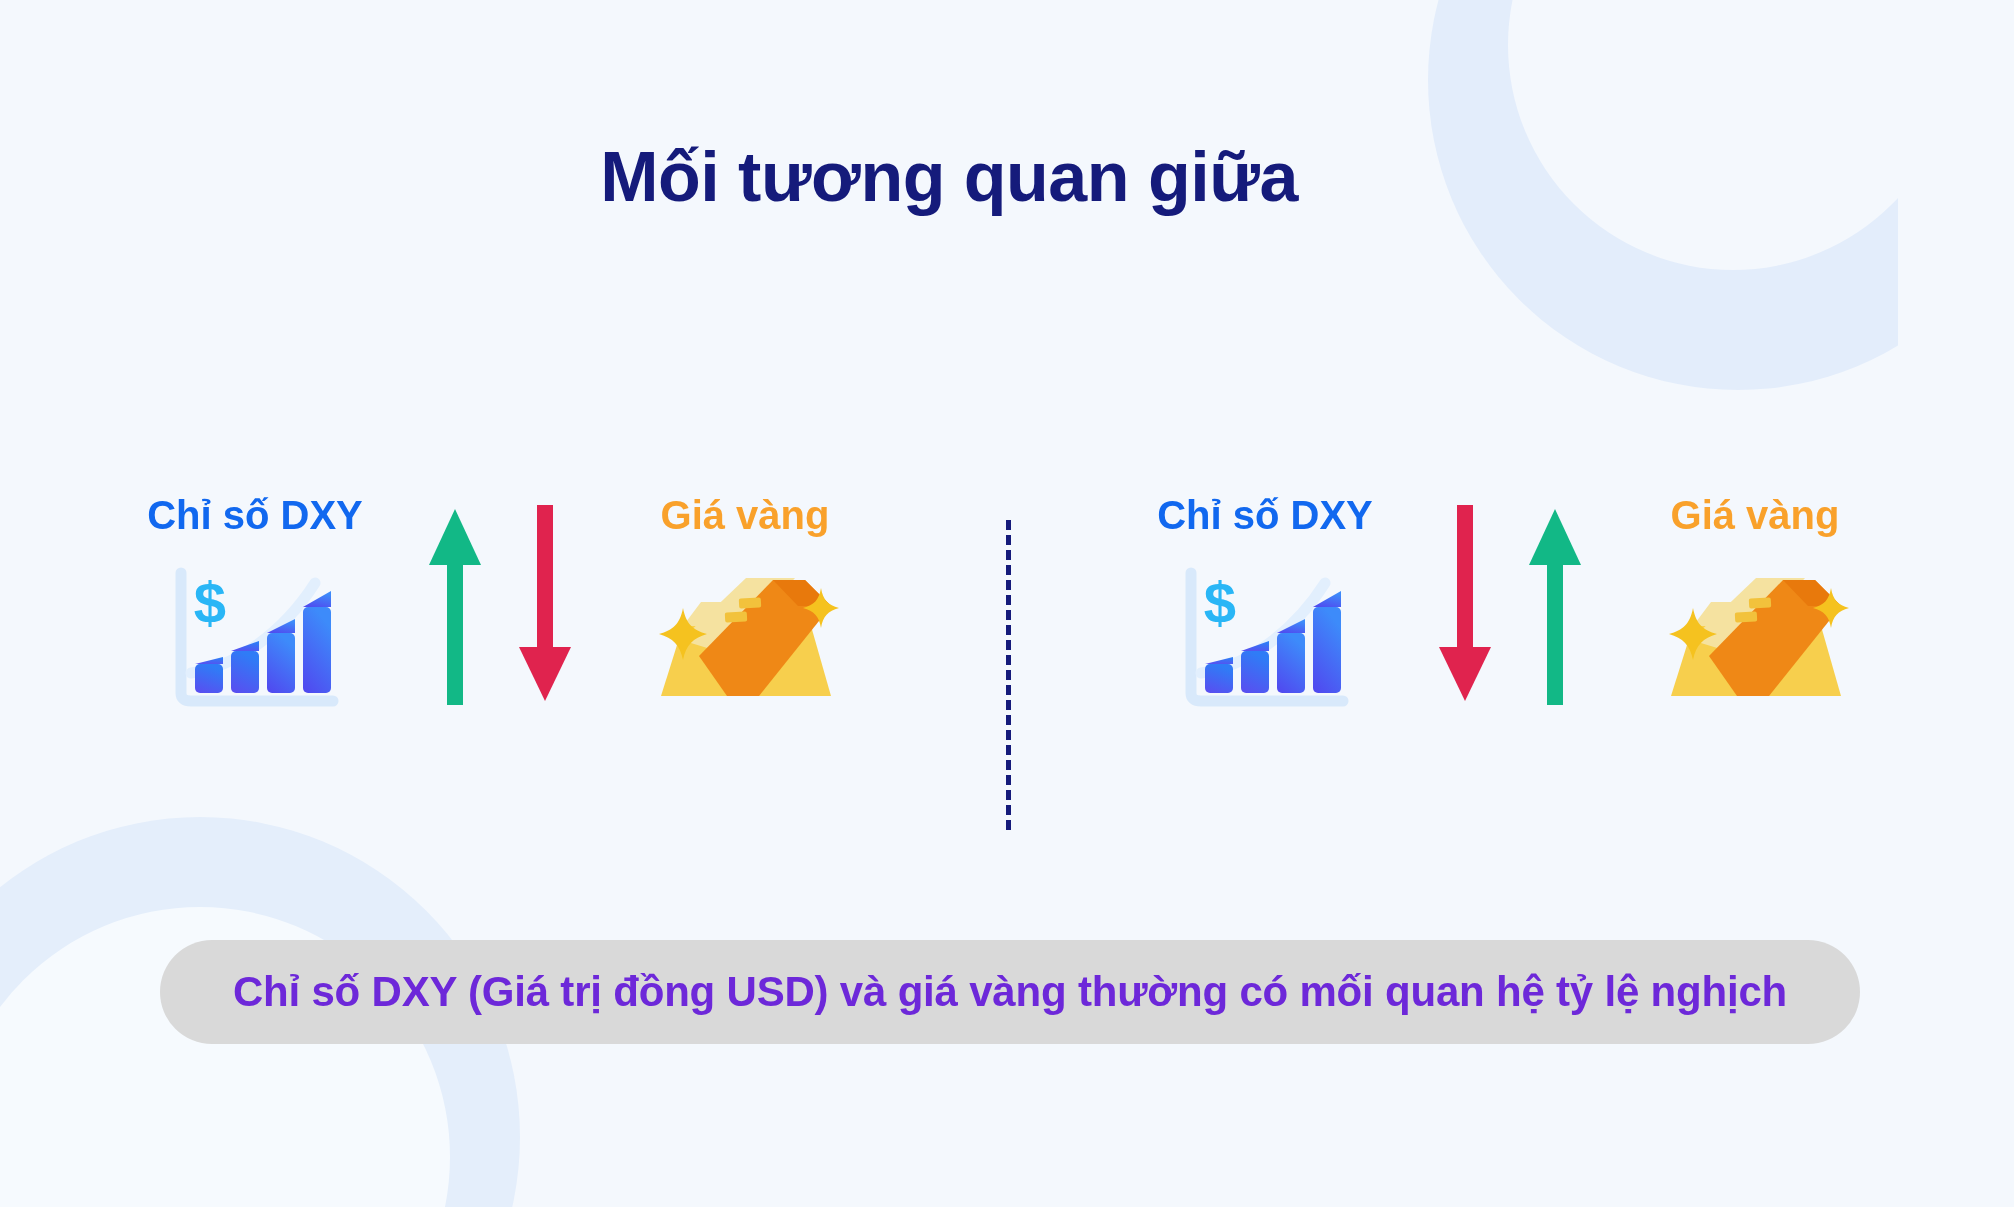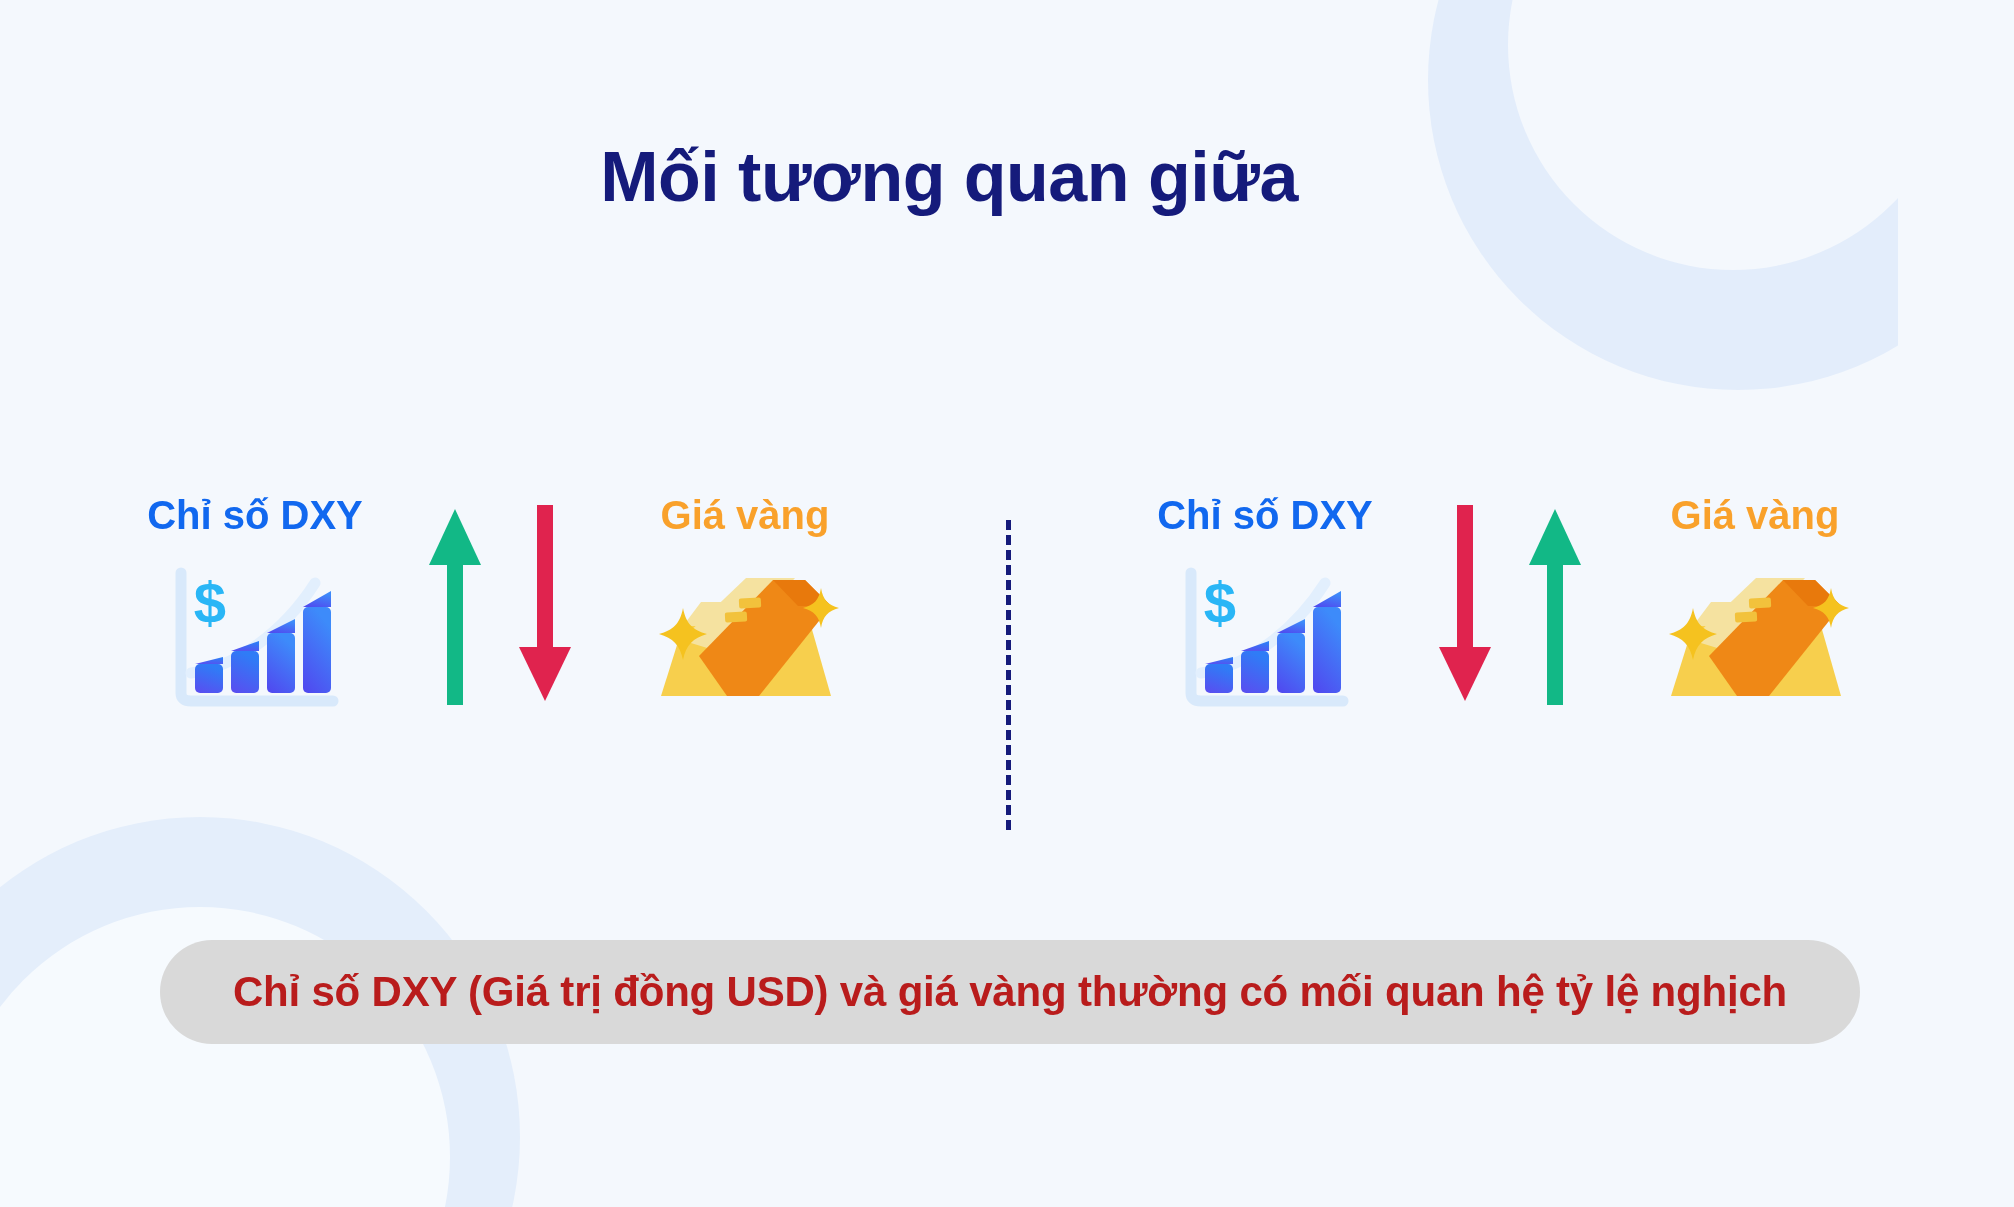--- a/index.html
+++ b/index.html
@@ -156,21 +156,21 @@
     width: 1700px;
     height: 104px;
     background: #d9d9d9;
     border-radius: 52px;
     display: flex;
     align-items: center;
     justify-content: center;
     z-index: 5;
   }
   .banner-text {
-    color: #b91c1c;
+    color: #6d28d9;
     font-size: 42px;
     font-weight: bold;
     white-space: nowrap;
     letter-spacing: -0.2px;
   }
 </style>
 </head>
 <body>
 
 <div class="stage">

